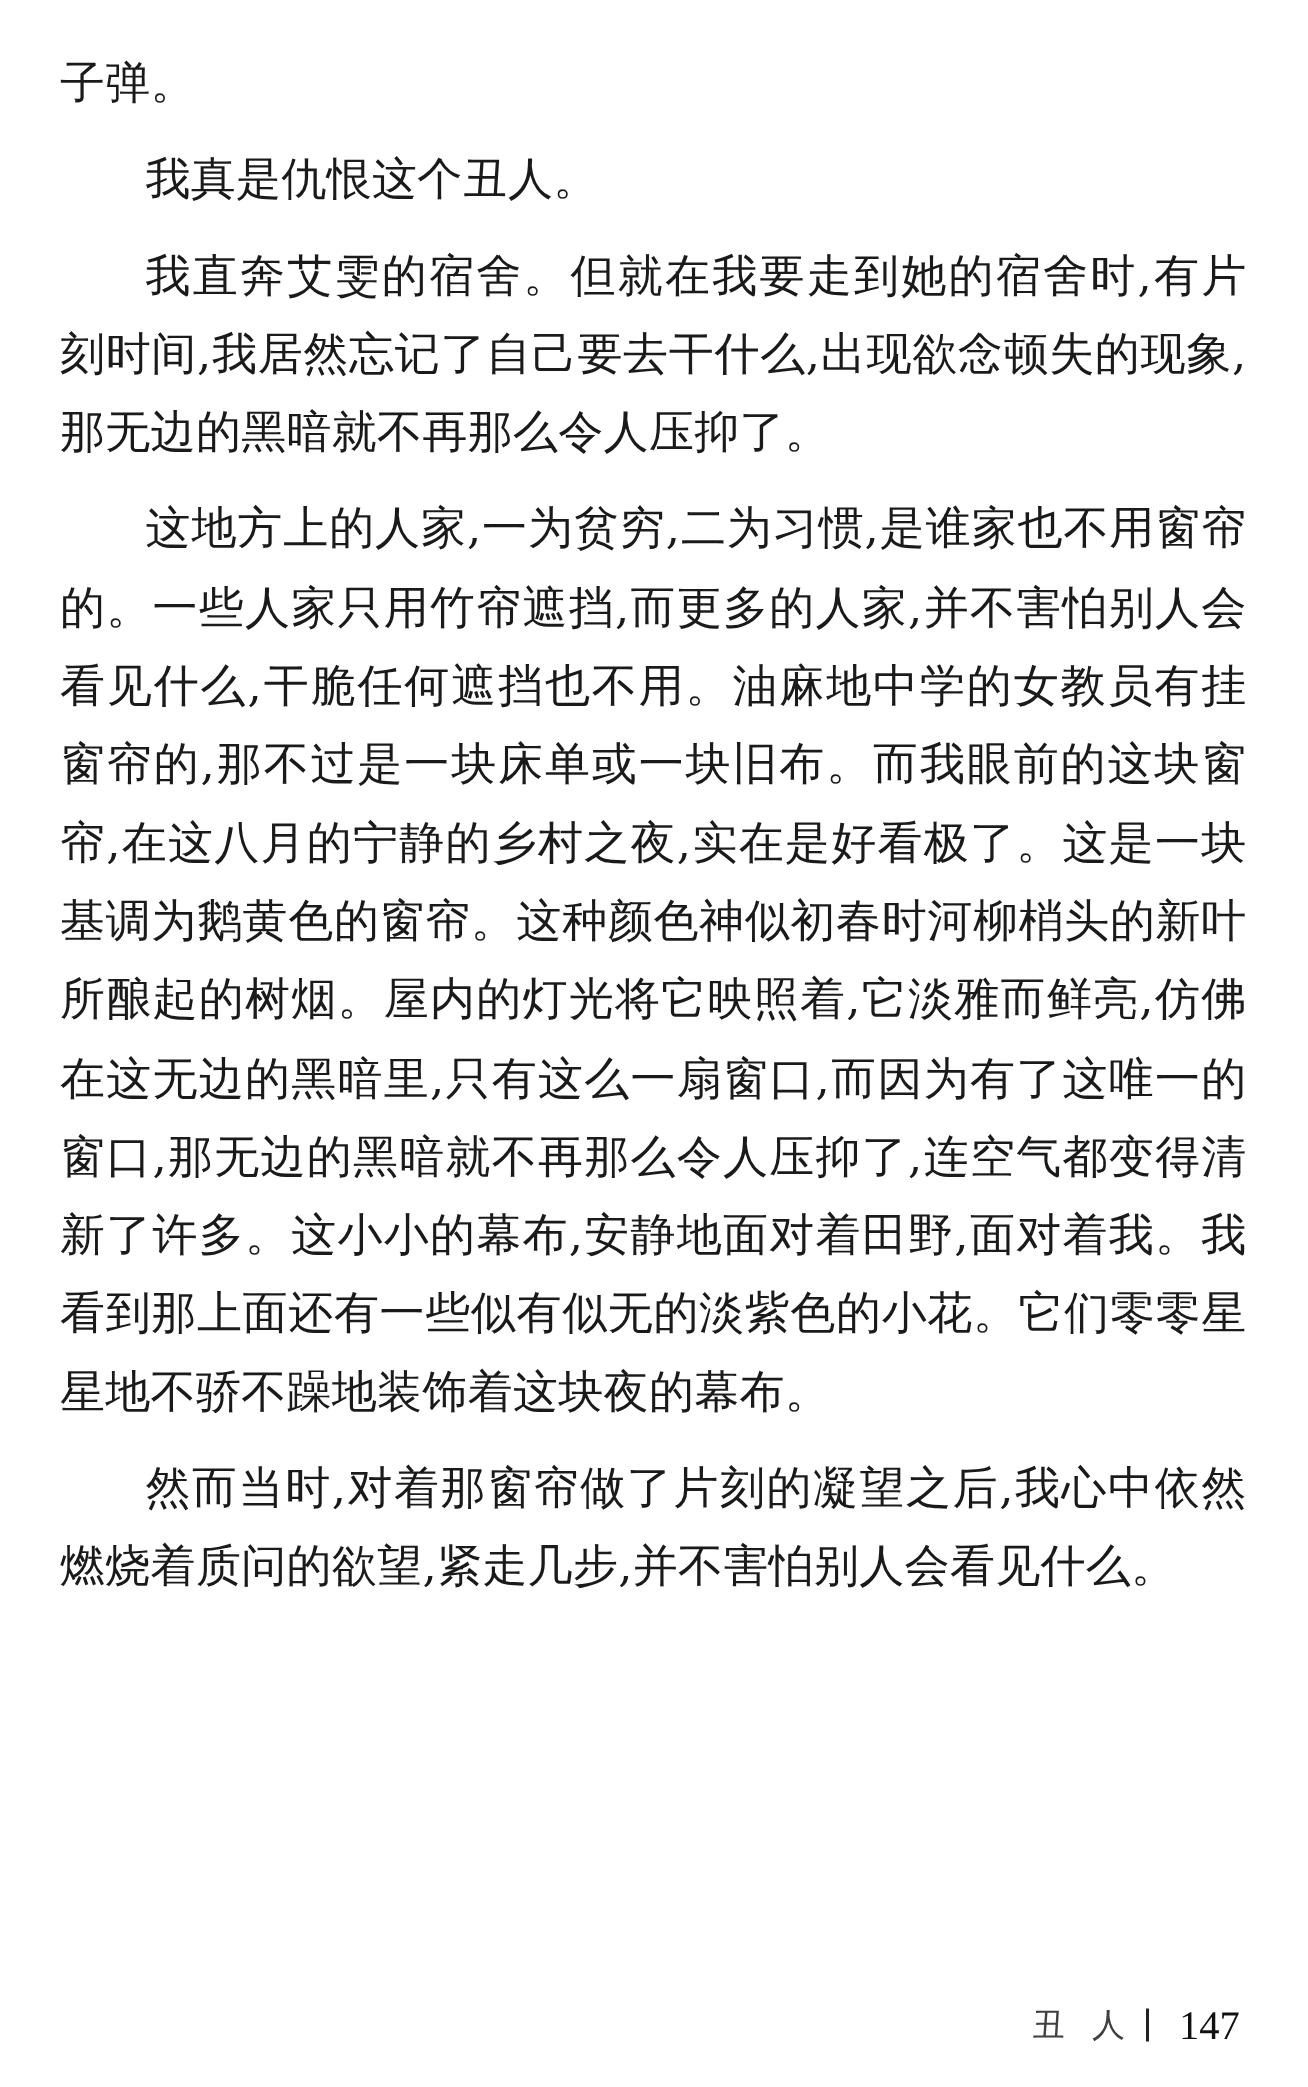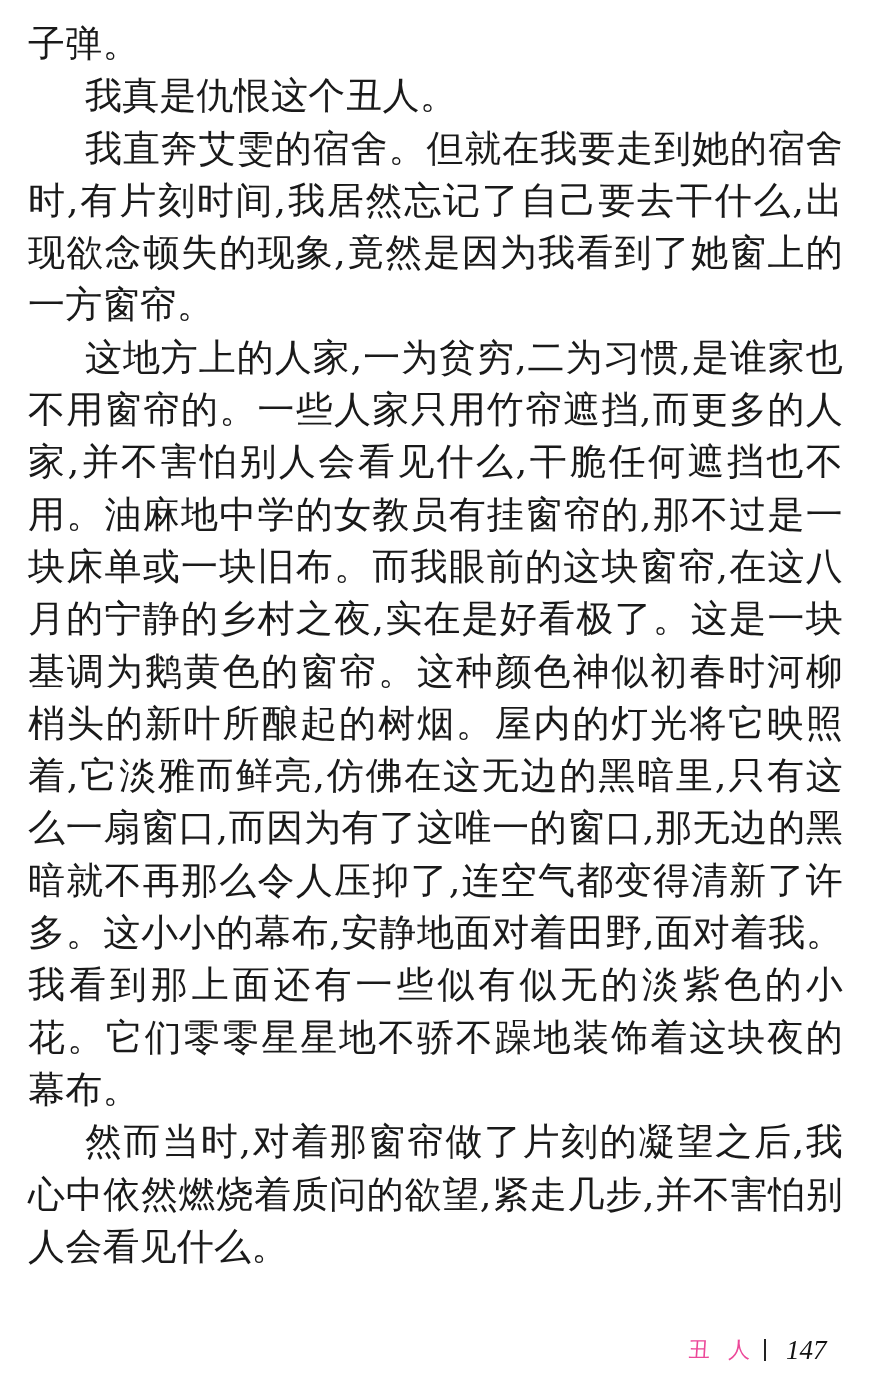--- a/index.html
+++ b/index.html
@@ -15,22 +15,22 @@
       font-family: "DejaVu Serif", "Liberation Serif", serif;
       color: #1a1a1a;
     }
     .page-body {
       position: absolute;
       left: 28px;
       top: 18px;
       width: 815px;
     }
     .para {
-      margin: 0;
-      font-size: 37px;
+      margin: 12px;
+      font-size: 30px;
       line-height: 52.3px;
       text-align: justify;
       text-align-last: left;
       letter-spacing: 0.2px;
     }
     .para.indent {
       text-indent: 57px;
     }
     .footer {
       position: absolute;
@@ -39,43 +39,42 @@
       height: 40px;
       display: flex;
       align-items: center;
       font-size: 24px;
       color: #333;
     }
     .footer .chapter {
       font-family: "DejaVu Serif", "Liberation Serif", serif;
       font-size: 22px;
       letter-spacing: 18px;
-      color: #ec4899;
+      color: #404040;
     }
     .footer .divider {
       display: inline-block;
       width: 2px;
       height: 22px;
       background: #222;
       margin: 0 20px 0 -4px;
     }
     .footer .page-num {
       font-family: "Liberation Serif", "DejaVu Serif", serif;
-      font-style: italic;
       font-size: 27px;
       color: #111;
     }
   </style>
 </head>
 <body>
 
 <div class="page-body">
   <p class="para">子弹。</p>
   <p class="para indent">我真是仇恨这个丑人。</p>
-  <p class="para indent">我直奔艾雯的宿舍。但就在我要走到她的宿舍时,有片刻时间,我居然忘记了自己要去干什么,出现欲念顿失的现象,竟然是因为我看到了她窗上的一方窗帘。</p>
+  <p class="para indent">我直奔艾雯的宿舍。但就在我要走到她的宿舍时,有片刻时间,我居然忘记了自己要去干什么,出现欲念顿失的现象,那无边的黑暗就不再那么令人压抑了。</p>
   <p class="para indent">这地方上的人家,一为贫穷,二为习惯,是谁家也不用窗帘的。一些人家只用竹帘遮挡,而更多的人家,并不害怕别人会看见什么,干脆任何遮挡也不用。油麻地中学的女教员有挂窗帘的,那不过是一块床单或一块旧布。而我眼前的这块窗帘,在这八月的宁静的乡村之夜,实在是好看极了。这是一块基调为鹅黄色的窗帘。这种颜色神似初春时河柳梢头的新叶所酿起的树烟。屋内的灯光将它映照着,它淡雅而鲜亮,仿佛在这无边的黑暗里,只有这么一扇窗口,而因为有了这唯一的窗口,那无边的黑暗就不再那么令人压抑了,连空气都变得清新了许多。这小小的幕布,安静地面对着田野,面对着我。我看到那上面还有一些似有似无的淡紫色的小花。它们零零星星地不骄不躁地装饰着这块夜的幕布。</p>
   <p class="para indent">然而当时,对着那窗帘做了片刻的凝望之后,我心中依然燃烧着质问的欲望,紧走几步,并不害怕别人会看见什么。</p>
 </div>
 
 <div class="footer">
   <span class="chapter">丑人</span>
   <span class="divider"></span>
   <span class="page-num">147</span>
 </div>
 

